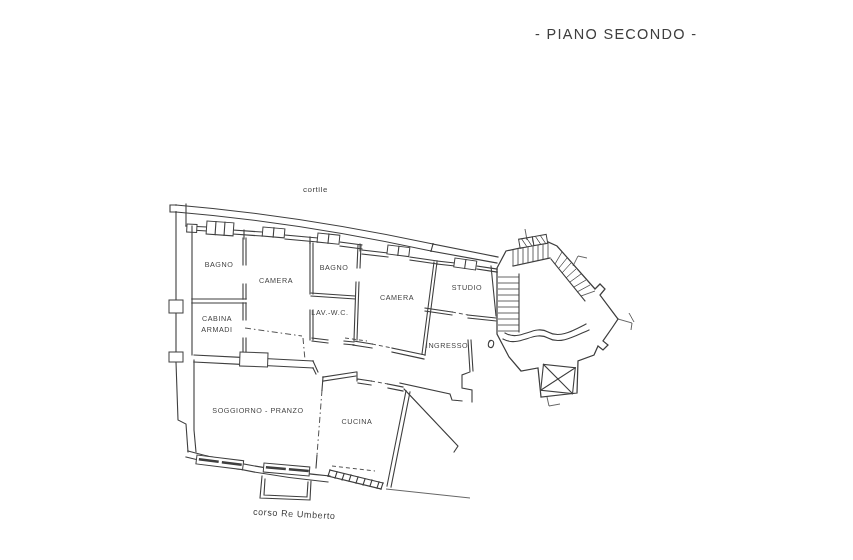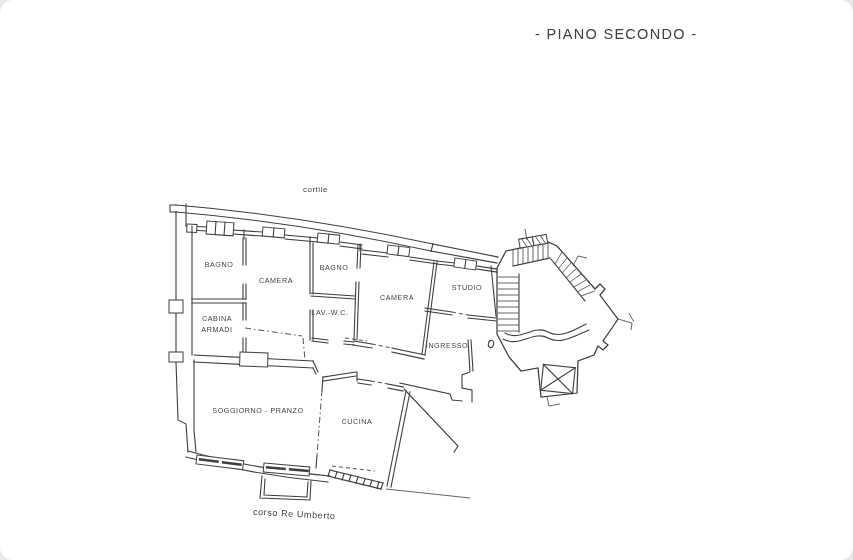--- a/index.html
+++ b/index.html
@@ -1,21 +1,20 @@
 <!DOCTYPE html>
 <html style="--ink: #3f3f3f; --paper: #ffffff;"><head>
 <meta charset="utf-8">
 <style>
   :root { --ink:#3f3f3f; --paper:#ffffff; }
   html,body { margin:0; padding:0; background:#e8e8e8; }
   .page {
     position:relative; width:853px; height:560px; margin:0 auto;
     background:var(--paper); overflow:hidden;
     font-family:"Liberation Sans", sans-serif;
-    border-radius:13px;
   }
   svg text {
     font-family:"Liberation Sans", sans-serif;
     fill:var(--ink);
   }
   .t-title { font-size:14.5px; letter-spacing:1.3px; }
   .t-area  { font-size:8px;  letter-spacing:0.5px; }
   .t-street{ font-size:9px;  letter-spacing:0.6px; }
   .t-room  { font-size:7.2px; letter-spacing:0.55px; text-anchor:middle; }
   .w  { stroke:var(--ink); fill:none; stroke-width:1.1; stroke-linecap:square; }

